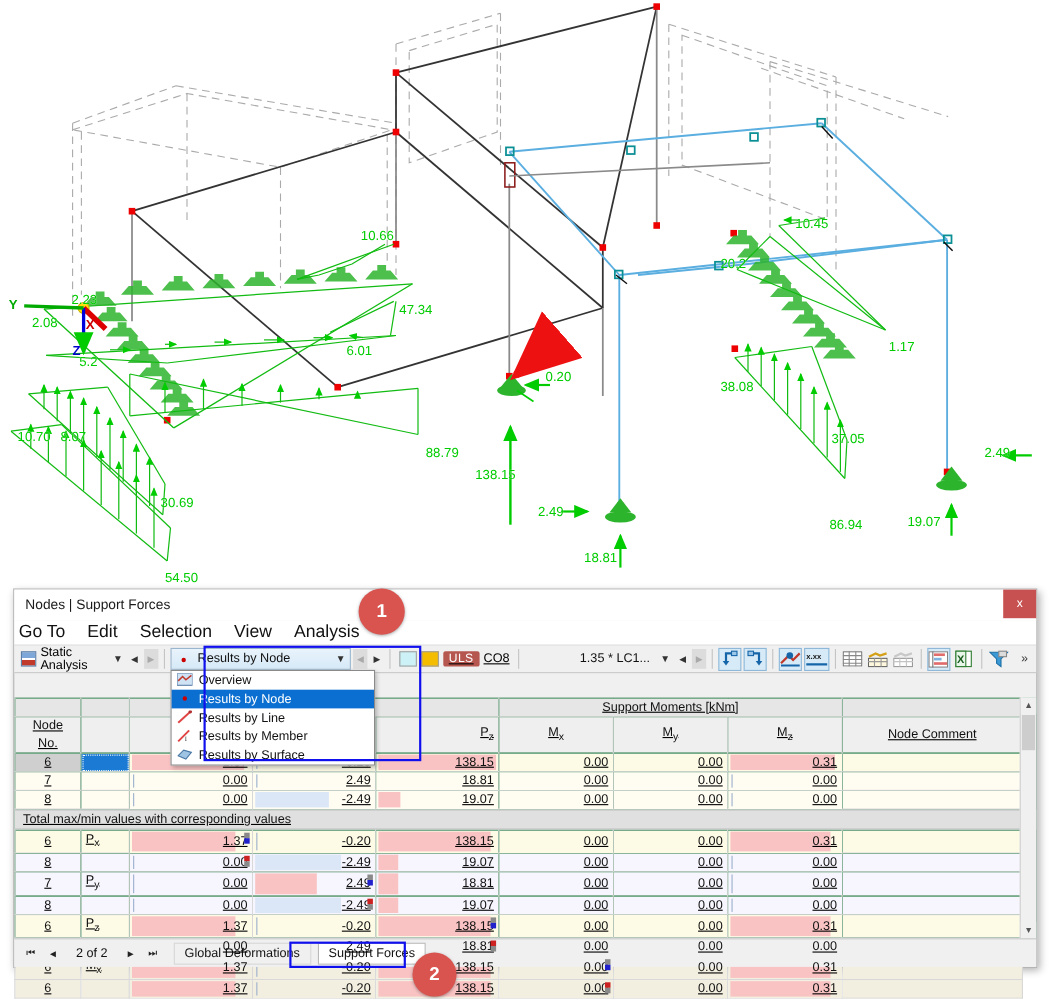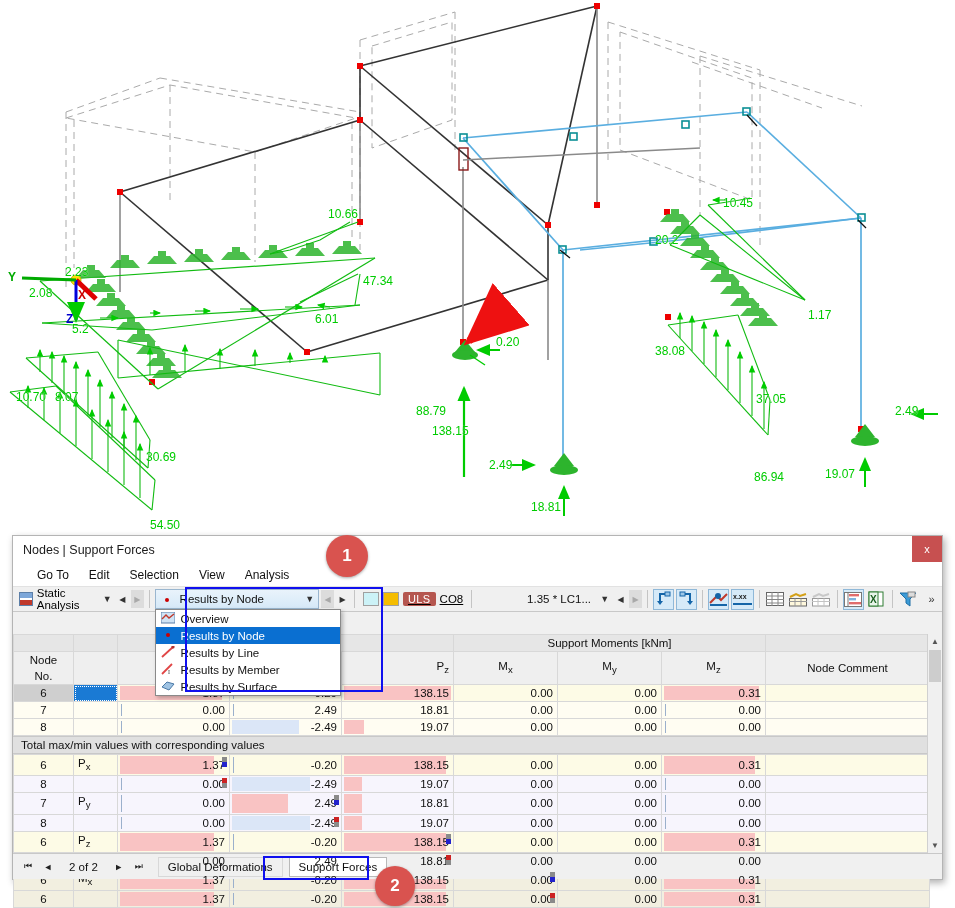--- a/index.html
+++ b/index.html
@@ -37,21 +37,21 @@
     border-bottom:1px solid #ffffff;
   }
   .titlebar .ttl { font-size:12.5px; color:#1a1a1a; }
   .closebtn {
     position:absolute; right:0; top:0; width:30px; height:26px;
     background:#c75050; color:#fff; font-size:11px;
     display:flex; align-items:center; justify-content:center; cursor:pointer;
   }
   .menubar {
     height:22px; background:#ffffff; display:flex; align-items:center;
-    padding-left:24px; gap:20px; font-size:12px; color:#111;
+    padding-left:4px; gap:20px; font-size:16px; color:#111;
   }
   .menubar span { cursor:default; }
 
   .toolbar {
     height:26px; background:#f0f0f0; display:flex; align-items:center;
     border-top:1px solid #e2e2e2; border-bottom:1px solid #c8c8c8;
     padding-left:4px; gap:2px; position:relative;
   }
   .tb-analysis { display:flex; align-items:center; gap:4px; font-size:11.5px; padding:0 2px; }
   .tb-icon-analysis {
@@ -96,21 +96,21 @@
     height:18px; min-width:88px; display:flex; align-items:center; justify-content:space-between;
     font-size:11.5px; padding:0 3px; color:#111;margin-left:47px;
   }
   .tbbtn {
     width:24px;height:21px; display:flex;align-items:center;justify-content:center;
     border:1px solid transparent; cursor:pointer;
   }
   .tbbtn.act { background:#d6eaf8; border:1px solid #8fb8d8; }
 
   
-  .tablearea { position:absolute; left:0; top:98px; right:0; bottom:26px; background:#15803d; }
+  .tablearea { position:absolute; left:0; top:98px; right:0; bottom:26px; background:#15803d;text-decoration:underline; }
   table.grid { border-collapse:collapse; width:916px; table-layout:fixed; font-size:11.5px; }
   table.grid th, table.grid td {
     border:1px solid #d8d8d8; padding:0 4px; height:16px; line-height:16px;
     font-weight:normal; color:#111; overflow:hidden; white-space:nowrap;
   }
   thead th { background:#efefef; text-align:center; }
   thead th.grp { background:#efefef; }
   thead tr.top th { height:13px; background:#e6e6e6; border-bottom:1px solid #d8d8d8;}
   .c-node { width:60px; text-align:center; }
   .c-dir  { width:44px; text-align:left; padding-left:7px;}
@@ -433,21 +433,21 @@
     <div class="axlabel" style="left:8px;top:270px;color:#00aa00;">Y</div>
     <div class="axlabel" style="left:66px;top:312px;color:#0000cc;">Z</div>
 
     <div id="result-labels">
         <div class="vlabel" style="left: 65px; top: 265px;">2.23</div>
         <div class="vlabel" style="left: 29px; top: 286px;">2.08</div>
         <div class="vlabel" style="left: 72px; top: 322px;">5.2</div>
         <div class="vlabel" style="left: 328px; top: 207px;">10.66</div>
         <div class="vlabel" style="left: 363px; top: 274px;">47.34</div>
         <div class="vlabel" style="left: 315px; top: 312px;">6.01</div>
-        <div class="vlabel" style="left: 387px; top: 404px; margin-left: 29px;">88.79</div>
+        <div class="vlabel" style="left: 387px; top: 404px;">88.79</div>
         <div class="vlabel" style="left: 16px; top: 390px;">10.70</div>
         <div class="vlabel" style="left: 55px; top: 390px;">8.07</div>
         <div class="vlabel" style="left: 146px; top: 450px;">30.69</div>
         <div class="vlabel" style="left: 150px; top: 518px;">54.50</div>
         <div class="vlabel" style="left: 496px; top: 335px;">0.20</div>
         <div class="vlabel" style="left: 432px; top: 424px;">138.15</div>
         <div class="vlabel" style="left: 489px; top: 458px;">2.49</div>
         <div class="vlabel" style="left: 531px; top: 500px;">18.81</div>
         <div class="vlabel" style="left: 723px; top: 196px;">10.45</div>
         <div class="vlabel" style="left: 655px; top: 233px;">20.2</div>

